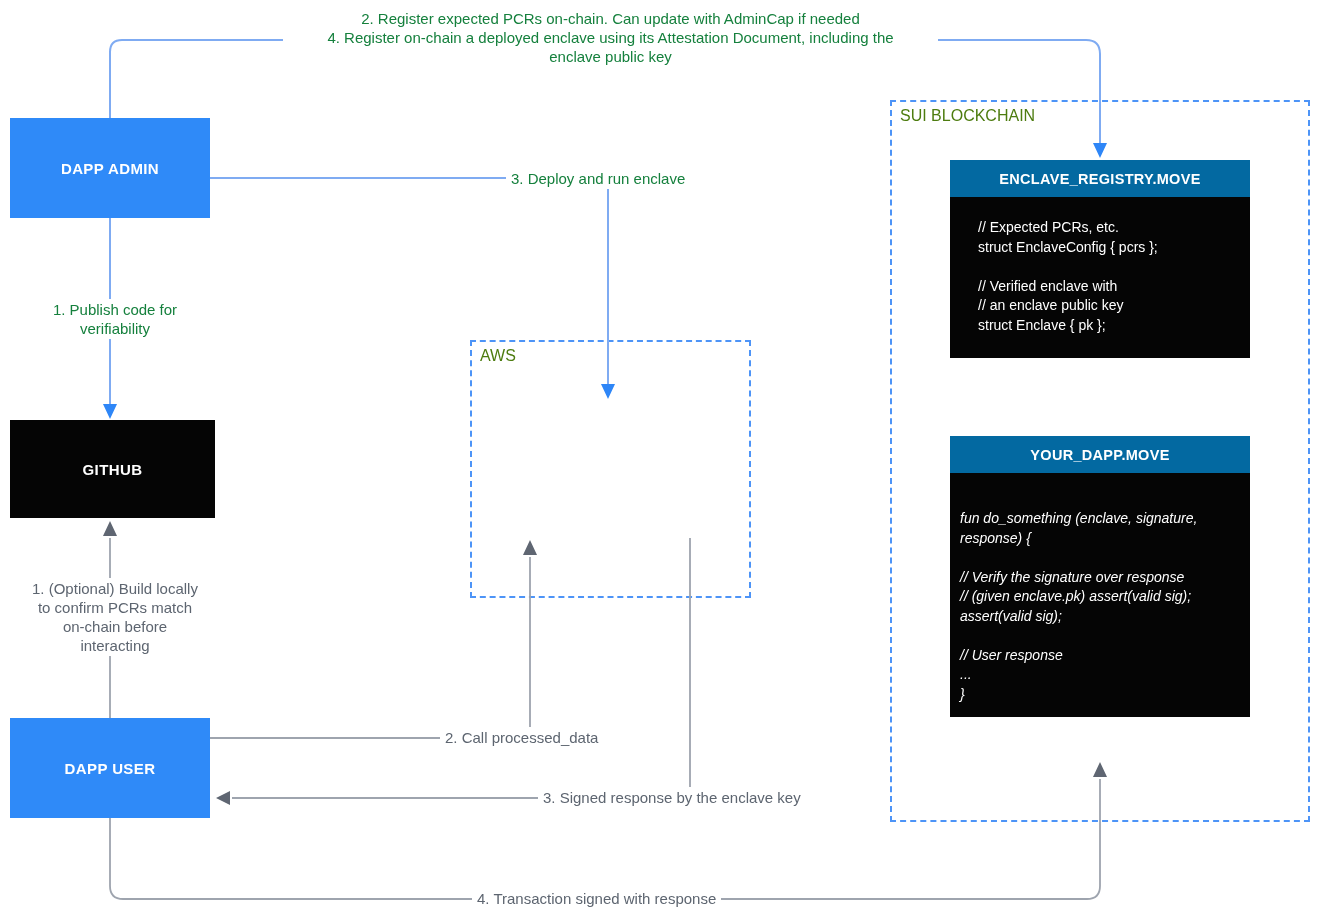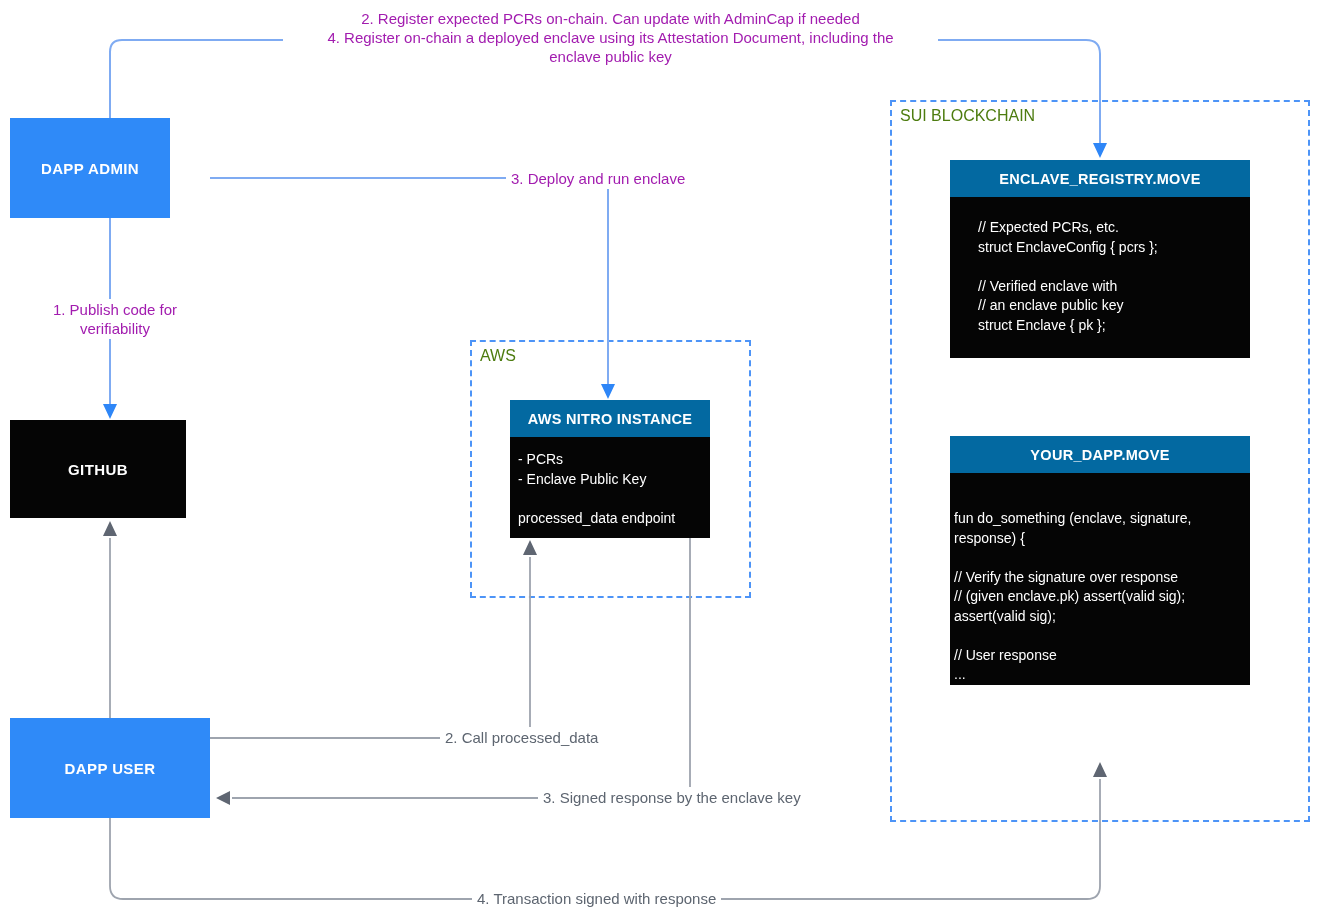--- a/index.html
+++ b/index.html
@@ -20,21 +20,21 @@
   .code-header {
     background:#0369a1; color:#fff; height:37px; display:flex; align-items:center;
     justify-content:center; font-size:14.5px; font-weight:600; letter-spacing:.3px;
   }
   .code-body { background:#050505; color:#fff; font-size:14px; line-height:19.5px; box-sizing:border-box; }
   .code-line { min-height:19.5px; white-space:nowrap; }
   .edge-label {
     position:absolute; background:#fff; color:#5D6570; font-size:15px; line-height:19px;
     z-index:3; white-space:nowrap; padding:1px 5px;
   }
-  .blue-text { color:#a21caf; }
+  .blue-text { color:#15803d; }
   .wrap { white-space:normal; text-align:center; }
 </style>
 </head>
 <body>
 
 <div class="canvas">
 
   <div class="group" style="left:470px; top:340px; width:281px; height:258px;">
     <span class="group-label">AWS</span>
   </div>
@@ -56,57 +56,48 @@
 
     <polygon points="1093,143 1107,143 1100,158" fill="#2E86F7"></polygon>
     <polygon points="103,404 117,404 110,419" fill="#2E86F7"></polygon>
     <polygon points="601,384 615,384 608,399" fill="#2E86F7"></polygon>
     <polygon points="103,536 117,536 110,521" fill="#5F6672"></polygon>
     <polygon points="523,555 537,555 530,540" fill="#5F6672"></polygon>
     <polygon points="230,791 230,805 216,798" fill="#5F6672"></polygon>
     <polygon points="1093,777 1107,777 1100,762" fill="#5F6672"></polygon>
   </svg>
 
-  <div class="node blue-fill" style="left:10px; top:118px; width:160px; height:100px;">
+  <div class="node blue-fill" style="left:10px; top:118px; width:200px; height:100px;">
     <span>DAPP ADMIN</span>
   </div>
 
-  <div class="node black-fill" style="left:10px; top:420px; width:176px; height:98px;">
+  <div class="node black-fill" style="left:10px; top:420px; width:205px; height:98px;">
     <span>GITHUB</span>
   </div>
 
   <div class="node blue-fill" style="left:10px; top:718px; width:200px; height:100px;">
     <span>DAPP USER</span>
   </div>
 
-  <div class="code-box" style="left:510px; top:400px; width:200px;">
-    <div class="code-header">AWS NITRO INSTANCE</div>
-    <div class="code-body" style="height:101px; padding:13px 8px 0;">
-      <div class="code-line">- PCRs</div>
-      <div class="code-line">- Enclave Public Key</div>
-      <div class="code-line"></div>
-      <div class="code-line">processed_data endpoint</div>
-    </div>
-  </div>
 
   <div class="code-box" style="left:950px; top:160px; width:300px;">
     <div class="code-header">ENCLAVE_REGISTRY.MOVE</div>
     <div class="code-body" style="height:161px; padding:21px 28px 0;">
       <div class="code-line">// Expected PCRs, etc.</div>
       <div class="code-line">struct EnclaveConfig { pcrs };</div>
       <div class="code-line"></div>
       <div class="code-line">// Verified enclave with</div>
       <div class="code-line">// an enclave public key</div>
       <div class="code-line">struct Enclave { pk };</div>
     </div>
   </div>
 
   <div class="code-box" style="left:950px; top:436px; width:300px;">
     <div class="code-header">YOUR_DAPP.MOVE</div>
-    <div class="code-body" style="height:212px; padding:36px 4px 0;">
+    <div class="code-body" style="height:244px; padding:36px 10px 0;font-style:italic;">
       <div class="code-line">fun do_something (enclave, signature,</div>
       <div class="code-line">response) {</div>
       <div class="code-line"></div>
       <div class="code-line">// Verify the signature over response</div>
       <div class="code-line">// (given enclave.pk) assert(valid sig);</div>
       <div class="code-line">assert(valid sig);</div>
       <div class="code-line"></div>
       <div class="code-line">// User response</div>
       <div class="code-line">...</div>
       <div class="code-line">}</div>
@@ -116,20 +107,21 @@
   <div class="edge-label blue-text wrap" style="left:283px; top:8px; width:645px;">
     <div>2. Register expected PCRs on-chain. Can update with AdminCap if needed</div>
     <div>4. Register on-chain a deployed enclave using its Attestation Document, including the</div>
     <div>enclave public key</div>
   </div>
 
   <div class="edge-label blue-text wrap" style="left:30px; top:299px; width:160px;">1. Publish code for verifiability</div>
 
   <div class="edge-label blue-text" style="left:506px; top:168px;">3. Deploy and run enclave</div>
 
+  <div class="edge-label wrap" style="left:24px; top:578px; width:172px;">1. (Optional) Build locally to confirm PCRs match on-chain before interacting</div>
 
   <div class="edge-label" style="left:440px; top:727px;">2. Call processed_data</div>
 
   <div class="edge-label" style="left:538px; top:787px;">3. Signed response by the enclave key</div>
 
   <div class="edge-label" style="left:472px; top:888px;">4. Transaction signed with response</div>
 
 </div>
 
 </body></html>

